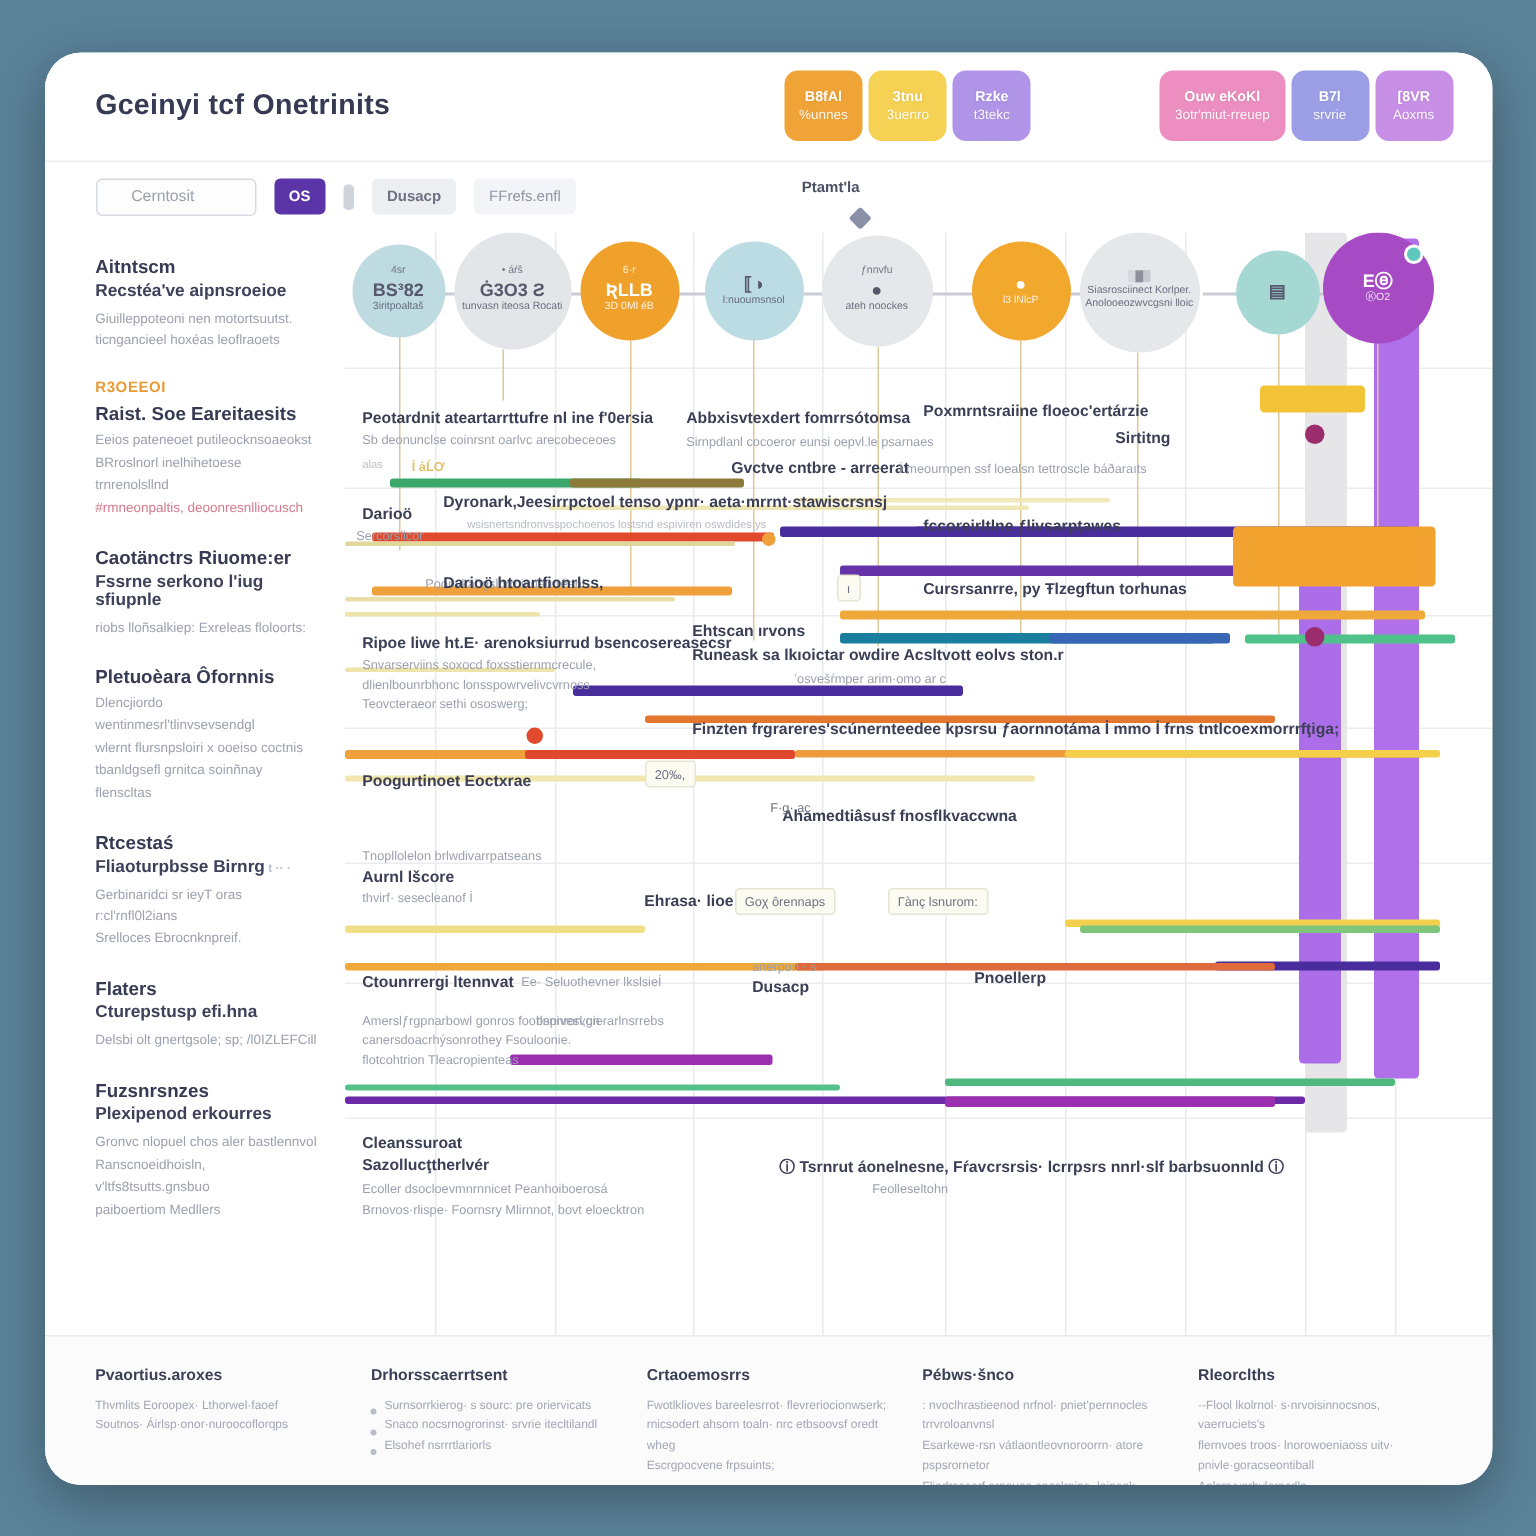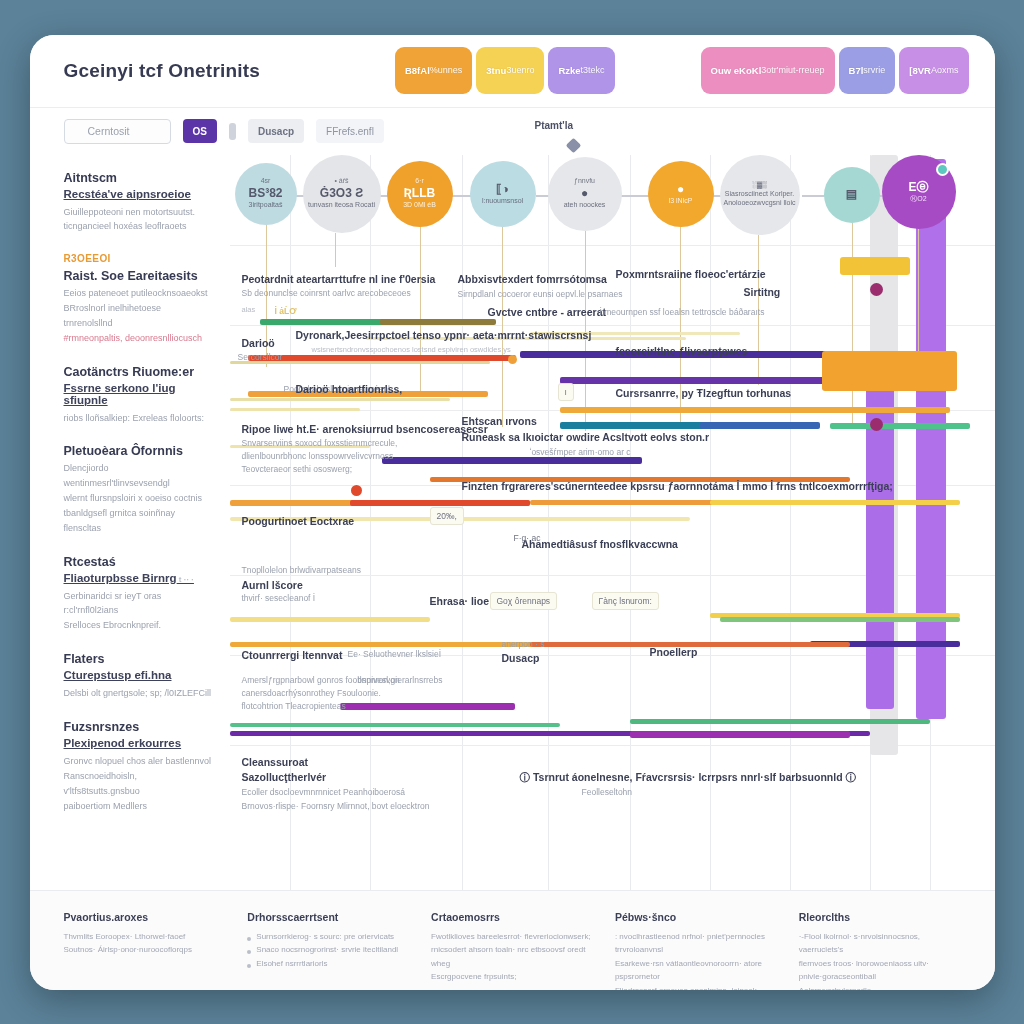--- a/index.html
+++ b/index.html
@@ -28,21 +28,21 @@
   }
   .title{
     font-size:19px; font-weight:bold; color:#363a52;
     letter-spacing:.2px; white-space:nowrap;
   }
   .hdr-spacer{flex:1;}
   .pillgroup{ display:flex; gap:4px; margin-left:14px; }
   .pill{
     min-width:52px; height:47px;
     border-radius:9px;
-    display:flex; flex-direction:row; align-items:center; justify-content:center;
+    display:flex; flex-direction:column; align-items:center; justify-content:center;
     padding:0 10px;
     font-size:9.5px; font-weight:bold; color:#ffffff;
     line-height:1.25; text-align:center;
     text-shadow:0 0 2px rgba(0,0,0,.12);
     white-space:nowrap;
   }
   .pill .l2{ font-weight:normal; opacity:.92; font-size:9px;text-align:right;}
 
   
   .filterbar{
@@ -84,21 +84,21 @@
   
   .sidebar{
     width:200px; flex:0 0 200px;
     padding:16px 18px 0 34px;
     position:relative; z-index:6;
     background:linear-gradient(to right,#fff 80%, rgba(255,255,255,.85));
   }
   .sb-block{ margin-bottom:19px; }
   .sb-kicker{ font-size:10px;font-weight:bold;color:#e89a33;letter-spacing:.4px;margin-bottom:5px;}
   .sb-h{ font-size:12.5px;font-weight:bold;color:#363a52;margin-bottom:3px; }
-  .sb-sub{ font-size:11.5px;font-weight:bold;color:#3d4159;margin-bottom:5px;text-decoration:underline; }
+  .sb-sub{ font-size:11.5px;font-weight:bold;color:#3d4159;margin-bottom:5px; }
   .sb-p{ font-size:9px;color:#9ba1ae;line-height:1.65; }
   .sb-p.pink{ color:#d77a8e; }
   .sb-inline{ font-size:8px;color:#b9bec9; }
 
   
   .canvas{ flex:1; position:relative; overflow:hidden; }
   .vgrid{ position:absolute; top:0; bottom:0; width:1px; background:#e8eaee; }
   .hgrid{ position:absolute; left:0; right:0; height:1px; background:#ececef; }
 
   
@@ -139,21 +139,21 @@
   
   .footer{
     flex:0 0 100px; height:100px;
     border-top:1px solid #e9ebef;
     background:#fbfbfc;
     display:flex; padding:20px 34px 0 34px; gap:22px;
   }
   .fcol{ flex:1; }
   .fcol h4{ font-size:10.5px; font-weight:bold; color:#3b3f55; margin-bottom:7px; }
   .fcol p{ font-size:8px; color:#a2a7b3; line-height:1.7; }
-  .fcol .li{ display:flex; gap:5px; align-items:center; }
+  .fcol .li{ display:flex; gap:5px; align-items:flex-end; }
   .fcol .li .b{ width:4px;height:4px;border-radius:50%;background:#b9bec9;margin-top:5px;flex:0 0 4px;}
 </style>
 </head>
 <body>
 
 <div class="app">
 
   <div class="header">
     <div class="title">Gceinyi tcf Onetrinits</div>
     <div class="hdr-spacer"></div>

